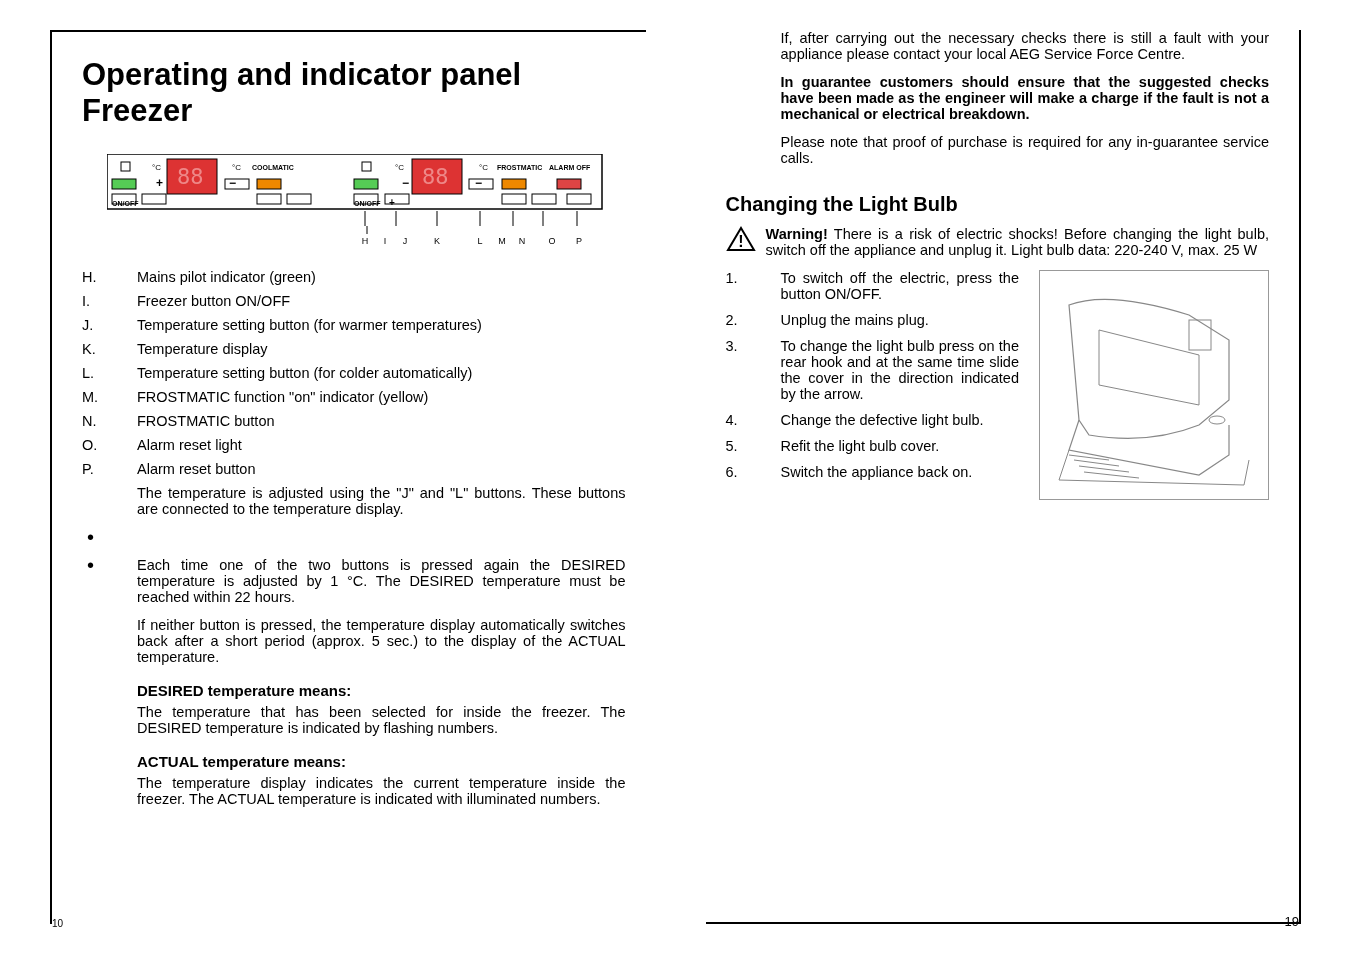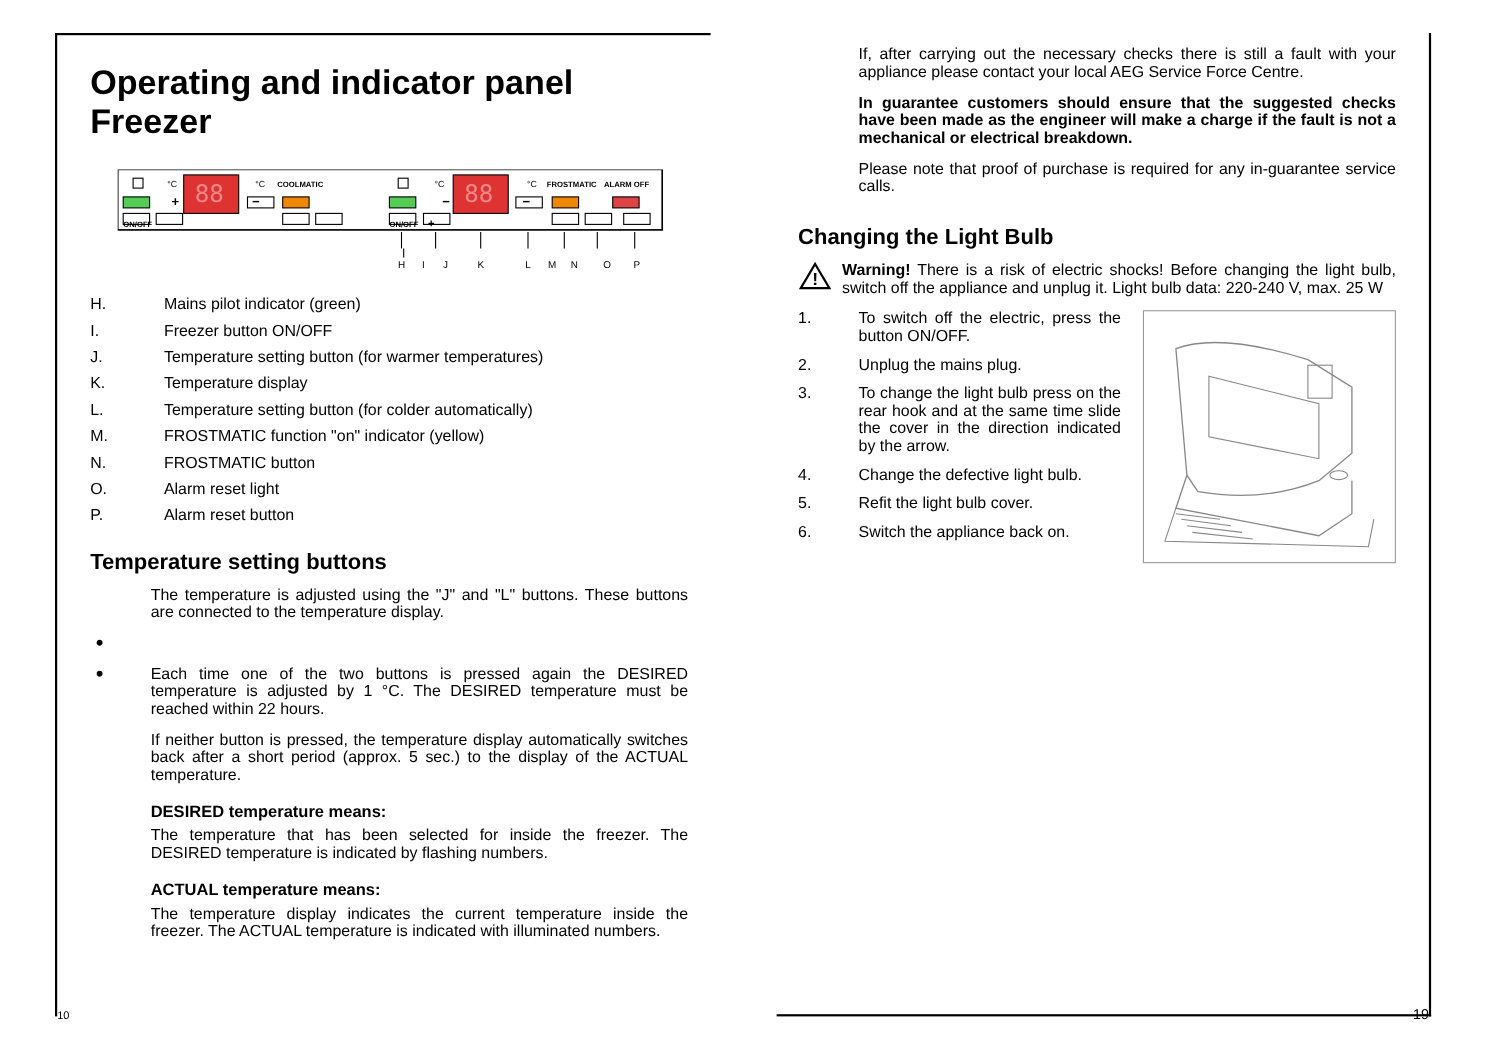--- a/index.html
+++ b/index.html
@@ -18,37 +18,37 @@
     .column { flex: 1; display: flex; flex-direction: column; }
     .left-col { border-top: 2px solid #000; border-left: 2px solid #000; padding: 25px 20px 0 30px; }
     .right-col { border-bottom: 2px solid #000; border-right: 2px solid #000; padding: 0 30px 25px 20px; }
     h1 { font-size: 31px; font-weight: bold; margin-bottom: 25px; }
     h2 { font-size: 20px; font-weight: bold; margin: 15px 0 10px 0; }
     h3 { font-size: 15px; font-weight: bold; margin: 10px 0 5px 0; }
     .panel-svg { margin: 0 0 20px 25px; }
     .legend { margin-left: 0; }
     .legend-row { display: flex; margin-bottom: 8px; }
     .legend-letter { width: 55px; flex-shrink: 0; }
-    .legend-text { flex: 1; margin-left: 12px; }
+    .legend-text { flex: 1; }
     .body-text { text-align: justify; margin-bottom: 12px; margin-left: 55px; }
     .bullet-list { margin-left: 0; }
     .bullet-row { display: flex; margin-bottom: 12px; }
     .bullet-mark { width: 55px; flex-shrink: 0; font-size: 20px; line-height: 16px; text-align: left; padding-left: 5px; }
     .bullet-text { flex: 1; text-align: justify; }
     .ol-list { margin-left: 0; }
     .ol-row { display: flex; margin-bottom: 10px; }
     .ol-num { width: 55px; flex-shrink: 0; }
     .ol-text { flex: 1; text-align: justify; }
     .warning-row { display: flex; margin-bottom: 12px; align-items: flex-start; }
     .warning-icon { width: 30px; flex-shrink: 0; margin-right: 10px; }
     .warning-text { flex: 1; text-align: justify; }
     .bold { font-weight: bold; }
     .page-num-left { position: absolute; bottom: 25px; left: 52px; font-size: 10px; }
     .page-num-right { position: absolute; bottom: 25px; right: 52px; font-size: 13px; }
-    .right-text-block .body-text { margin-left: 55px; margin-top: 12px; }
+    .right-text-block .body-text { margin-left: 55px; }
     .bulb-section { display: flex; gap: 20px; }
     .bulb-steps { flex: 1; }
     .bulb-img { width: 230px; height: 230px; border: 1px solid #999; display: flex; align-items: center; justify-content: center; }
     .subheading-left { margin-left: 55px; margin-bottom: 5px; margin-top: 5px; }
   </style>
 </head>
 <body>
 
 <div class="column left-col">
   <h1>Operating and indicator panel Freezer</h1>
@@ -148,21 +148,20 @@
     <div class="legend-row">
         <div class="legend-letter">O.</div>
         <div class="legend-text">Alarm reset light</div>
       </div>
     <div class="legend-row">
         <div class="legend-letter">P.</div>
         <div class="legend-text">Alarm reset button</div>
       </div>
   </div>
 
-  <h2>Temperature setting buttons</h2>
   <p class="body-text">The temperature is adjusted using the "J" and "L" buttons. These buttons are connected to the temperature display.</p>
 
   <div class="bullet-list">
     <div class="bullet-row">
         <div class="bullet-mark">•</div>
       </div>
     <div class="bullet-row">
         <div class="bullet-mark">•</div>
         <div class="bullet-text">Each time one of the two buttons is pressed again the DESIRED temperature is adjusted by 1 °C. The DESIRED temperature must be reached within 22 hours.</div>
       </div>

